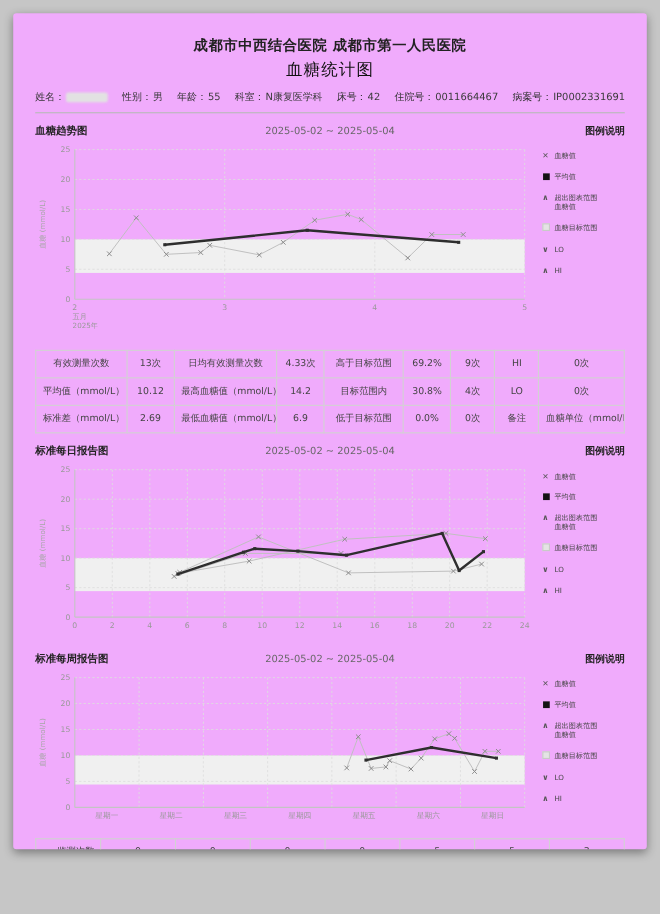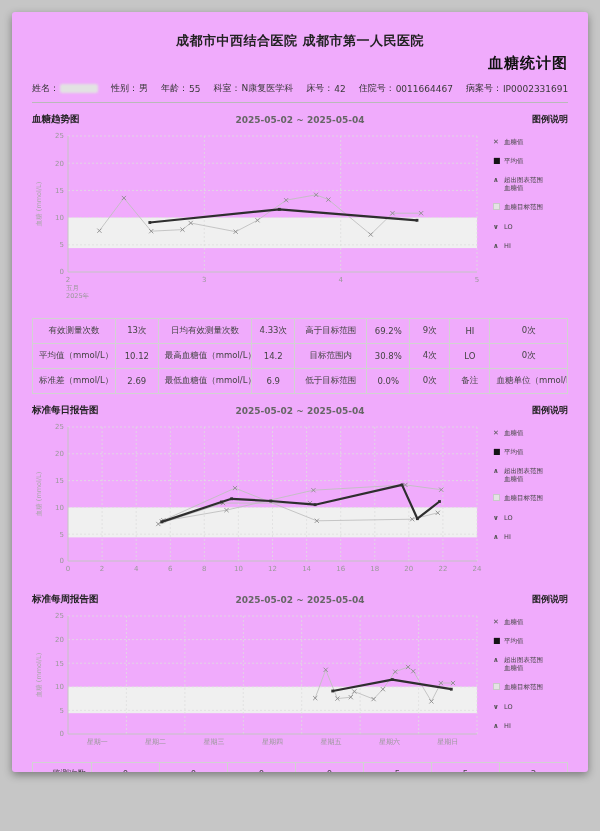--- a/index.html
+++ b/index.html
@@ -11,29 +11,29 @@
     position:relative;
   }
   .page {
     position:absolute; left:12px; top:12px; width:576px; height:760px;
     background:#f0abfc; border-radius:3px;
     box-shadow:0 3px 9px rgba(0,0,0,.38);
     padding:16px 20px 14px 20px; overflow:hidden;
   }
   
   .hospital { text-align:center; font-size:13px; font-weight:bold; color:#222; letter-spacing:.5px; margin-top:4px;}
-  .report-title { text-align:right; font-size:15px; font-weight:bold; color:#111; margin-top:4px; letter-spacing:1px;}
+  .report-title { text-align:center; font-size:15px; font-weight:normal; color:#111; margin-top:4px; letter-spacing:1px;}
   .patient-bar { display:flex; flex-wrap:nowrap; align-items:center; gap:13px; font-size:9px; color:#3a3a3a; margin-top:9px; padding-bottom:7px; border-bottom:1px solid #b9b9b9; white-space:nowrap;}
   .pi { display:inline-flex; align-items:center; gap:1px; }
   .pi b { font-weight:normal; color:#333; }
   .redacted { display:inline-block; width:38px; height:9px; background:#e2e2e2; border-radius:2px; filter:blur(.8px); }
   
   .sec-head { display:grid; grid-template-columns:1fr auto 1fr; align-items:center; margin-top:10px; }
   .sec-title { font-size:9.5px; font-weight:bold; color:#222;font-family:Liberation Mono, monospace; }
-  .sec-date { font-size:9px; color:#666; text-align:right;font-weight:bold; }
+  .sec-date { font-size:9px; color:#666; text-align:right; }
   .sec-legend-title { font-size:9px; font-weight:bold; color:#222; text-align:right; }
   .stats-title { font-size:9.5px; font-weight:bold; color:#222; margin-top:10px; padding-bottom:5px; border-bottom:1px solid #cfcfcf; }
   
   .chart-row { display:flex; align-items:flex-start; margin-top:4px; }
   .chart-box { flex:none; }
   svg text { font-family:"DejaVu Sans","Liberation Sans",sans-serif; }
   .legend { width:74px; margin-left:6px; padding-top:8px; }
   .lg-item { display:flex; align-items:flex-start; margin-bottom:11px; }
   .lg-icon { width:11px; flex:none; font-size:7px; line-height:8px; color:#555; text-align:left; }
   .lg-icon.sq { color:#141414; font-size:8px; }

